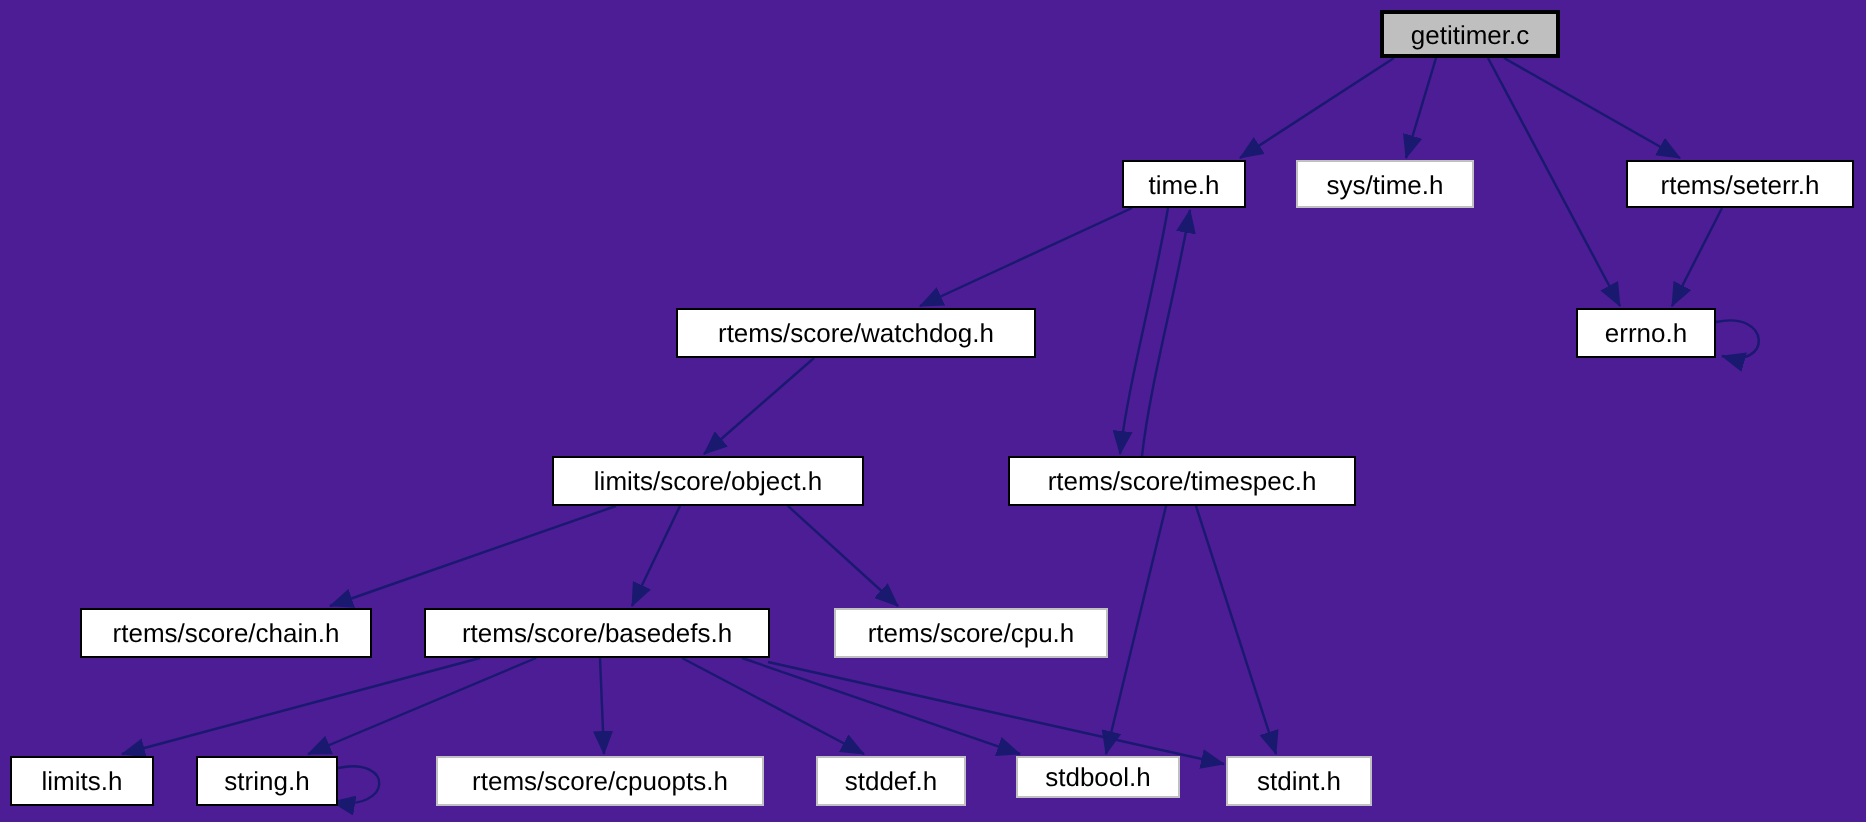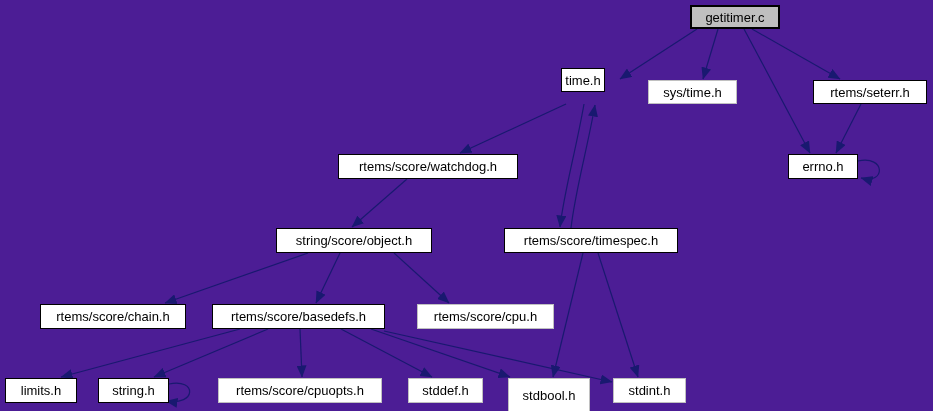--- a/index.html
+++ b/index.html
@@ -82,37 +82,37 @@
         <path class="edge" d="M300,329 L302,377" stroke="#191970" marker-end="url(#arrowhead)"></path>
         <path class="edge" d="M341,329 L432,377" stroke="#191970" marker-end="url(#arrowhead)"></path>
         <path class="edge" d="M371,329 L510,377" stroke="#191970" marker-end="url(#arrowhead)"></path>
         <path class="edge" d="M384,331 L612,382" stroke="#191970" marker-end="url(#arrowhead)"></path>
       </g>
   </svg>
   <div id="nodes">
       <div class="node main" style="left: 690px; top: 5px; width: 90px; height: 24px;">
         <span>getitimer.c</span>
       </div>
-      <div class="node internal" style="left: 561px; top: 68px; width: 44px; height: 24px;">
+      <div class="node internal" style="left: 561px; top: 80px; width: 62px; height: 24px;">
         <span>time.h</span>
       </div>
       <div class="node external" style="left: 648px; top: 80px; width: 89px; height: 24px;">
         <span>sys/time.h</span>
       </div>
       <div class="node internal" style="left: 813px; top: 80px; width: 114px; height: 24px;">
         <span>rtems/seterr.h</span>
       </div>
       <div class="node internal" style="left: 788px; top: 154px; width: 70px; height: 25px;">
         <span>errno.h</span>
       </div>
       <div class="node internal" style="left: 338px; top: 154px; width: 180px; height: 25px;">
         <span>rtems/score/watchdog.h</span>
       </div>
       <div class="node internal" style="left: 276px; top: 228px; width: 156px; height: 25px;">
-        <span>string/score/object.h</span>
+        <span>limits/score/object.h</span>
       </div>
       <div class="node internal" style="left: 504px; top: 228px; width: 174px; height: 25px;">
         <span>rtems/score/timespec.h</span>
       </div>
       <div class="node internal" style="left: 40px; top: 304px; width: 146px; height: 25px;">
         <span>rtems/score/chain.h</span>
       </div>
       <div class="node internal" style="left: 212px; top: 304px; width: 173px; height: 25px; align-items: center;">
         <span>rtems/score/basedefs.h</span>
       </div>
@@ -124,20 +124,20 @@
       </div>
       <div class="node internal" style="left: 98px; top: 378px; width: 71px; height: 25px;">
         <span>string.h</span>
       </div>
       <div class="node external" style="left: 218px; top: 378px; width: 164px; height: 25px;">
         <span>rtems/score/cpuopts.h</span>
       </div>
       <div class="node external" style="left: 408px; top: 378px; width: 75px; height: 25px;">
         <span>stddef.h</span>
       </div>
-      <div class="node external" style="left: 508px; top: 378px; width: 82px; height: 34px; justify-content: center;">
+      <div class="node external" style="left: 508px; top: 378px; width: 82px; height: 21px; justify-content: center;">
         <span>stdbool.h</span>
       </div>
       <div class="node external" style="left: 613px; top: 378px; width: 73px; height: 25px;">
         <span>stdint.h</span>
       </div>
     </div>
 </div>
 
 </body></html>

